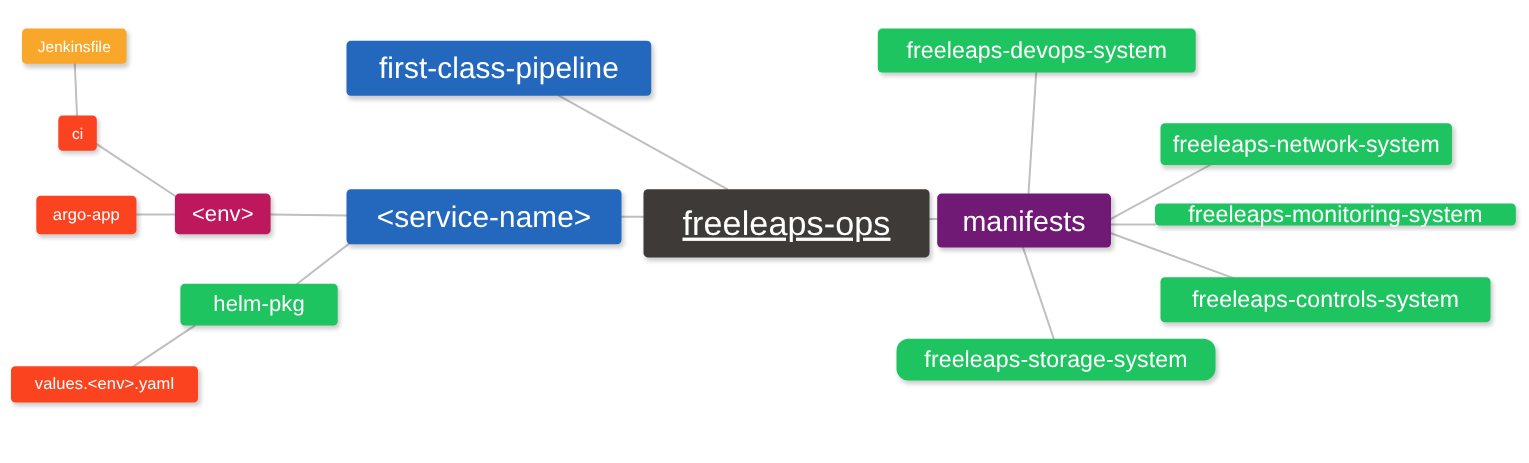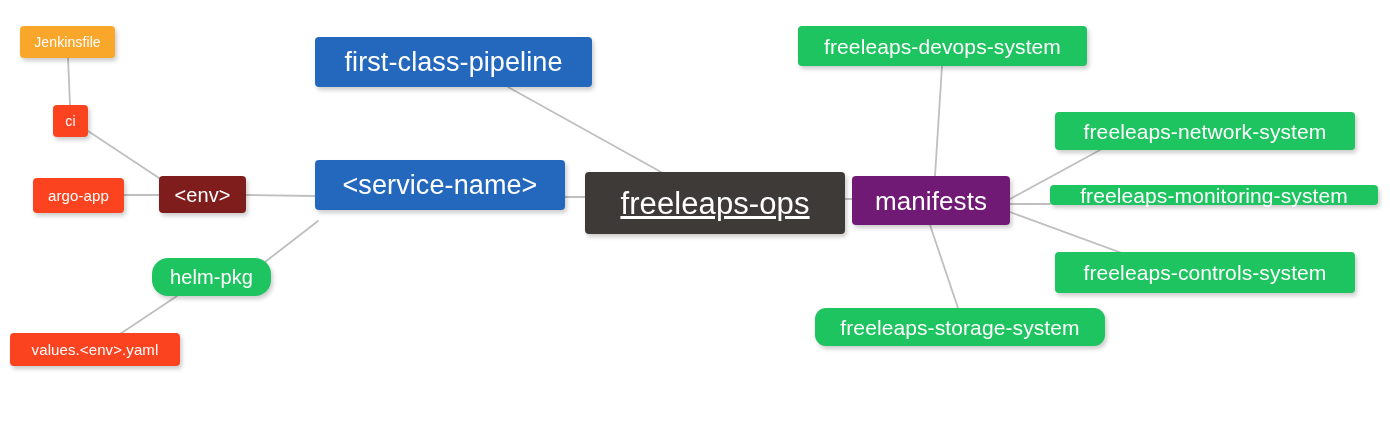--- a/index.html
+++ b/index.html
@@ -65,45 +65,45 @@
   <div id="node-layer">
       <div class="node" style="left: 20px; top: 26px; width: 95px; height: 32px; background: rgb(249, 167, 43); font-size: 14px;">
         <span>Jenkinsfile</span>
       </div>
       <div class="node" style="left: 53px; top: 105px; width: 35px; height: 32px; background: rgb(251, 67, 32); font-size: 14px;">
         <span>ci</span>
       </div>
       <div class="node" style="left: 33px; top: 178px; width: 91px; height: 35px; background: rgb(251, 67, 32); font-size: 15px;">
         <span>argo-app</span>
       </div>
-      <div class="node" style="left: 159px; top: 176px; width: 87px; height: 37px; background: #7f1d1d; font-size: 20px;">
+      <div class="node" style="left: 159px; top: 176px; width: 87px; height: 37px; background: #be185d; font-size: 20px;">
         <span>&lt;env&gt;</span>
       </div>
-      <div class="node" style="left: 152px; top: 258px; width: 119px; height: 38px; background: rgb(29, 196, 95); font-size: 20px; border-radius: 16px;">
+      <div class="node" style="left: 164px; top: 258px; width: 143px; height: 38px; background: rgb(29, 196, 95); font-size: 20px;">
         <span>helm-pkg</span>
       </div>
       <div class="node" style="left: 10px; top: 333px; width: 170px; height: 33px; background: rgb(251, 67, 32); font-size: 15px;">
         <span>values.&lt;env&gt;.yaml</span>
       </div>
       <div class="node" style="left: 315px; top: 37px; width: 277px; height: 50px; background: rgb(36, 104, 190); font-size: 27px;">
         <span>first-class-pipeline</span>
       </div>
-      <div class="node" style="left: 315px; top: 160px; width: 250px; height: 50px; background: rgb(36, 104, 190); font-size: 27px;">
+      <div class="node" style="left: 315px; top: 172px; width: 250px; height: 50px; background: rgb(36, 104, 190); font-size: 27px;">
         <span>&lt;service-name&gt;</span>
       </div>
       <div class="node" style="left: 585px; top: 172px; width: 260px; height: 62px; background: rgb(62, 58, 55); font-size: 31px; text-decoration: underline;">
         <span>freeleaps-ops</span>
       </div>
       <div class="node" style="left: 852px; top: 176px; width: 158px; height: 49px; background: #701a75; font-size: 26px;">
         <span>manifests</span>
       </div>
       <div class="node" style="left: 798px; top: 26px; width: 289px; height: 40px; background: rgb(29, 196, 95); font-size: 21px;">
         <span>freeleaps-devops-system</span>
       </div>
-      <div class="node" style="left: 1055px; top: 112px; width: 300px; height: 38px; background: rgb(29, 196, 95); font-size: 21px;">
+      <div class="node" style="left: 1055px; top: 112px; width: 265px; height: 38px; background: rgb(29, 196, 95); font-size: 21px;">
         <span>freeleaps-network-system</span>
       </div>
       <div class="node" style="left: 1050px; top: 185px; width: 328px; height: 20px; background: rgb(29, 196, 95); font-size: 21px;">
         <span>freeleaps-monitoring-system</span>
       </div>
       <div class="node" style="left: 1055px; top: 252px; width: 300px; height: 41px; background: rgb(29, 196, 95); font-size: 21px;">
         <span>freeleaps-controls-system</span>
       </div>
       <div class="node" style="left: 815px; top: 308px; width: 290px; height: 38px; background: rgb(29, 196, 95); font-size: 21px; border-radius: 11px;">
         <span>freeleaps-storage-system</span>

